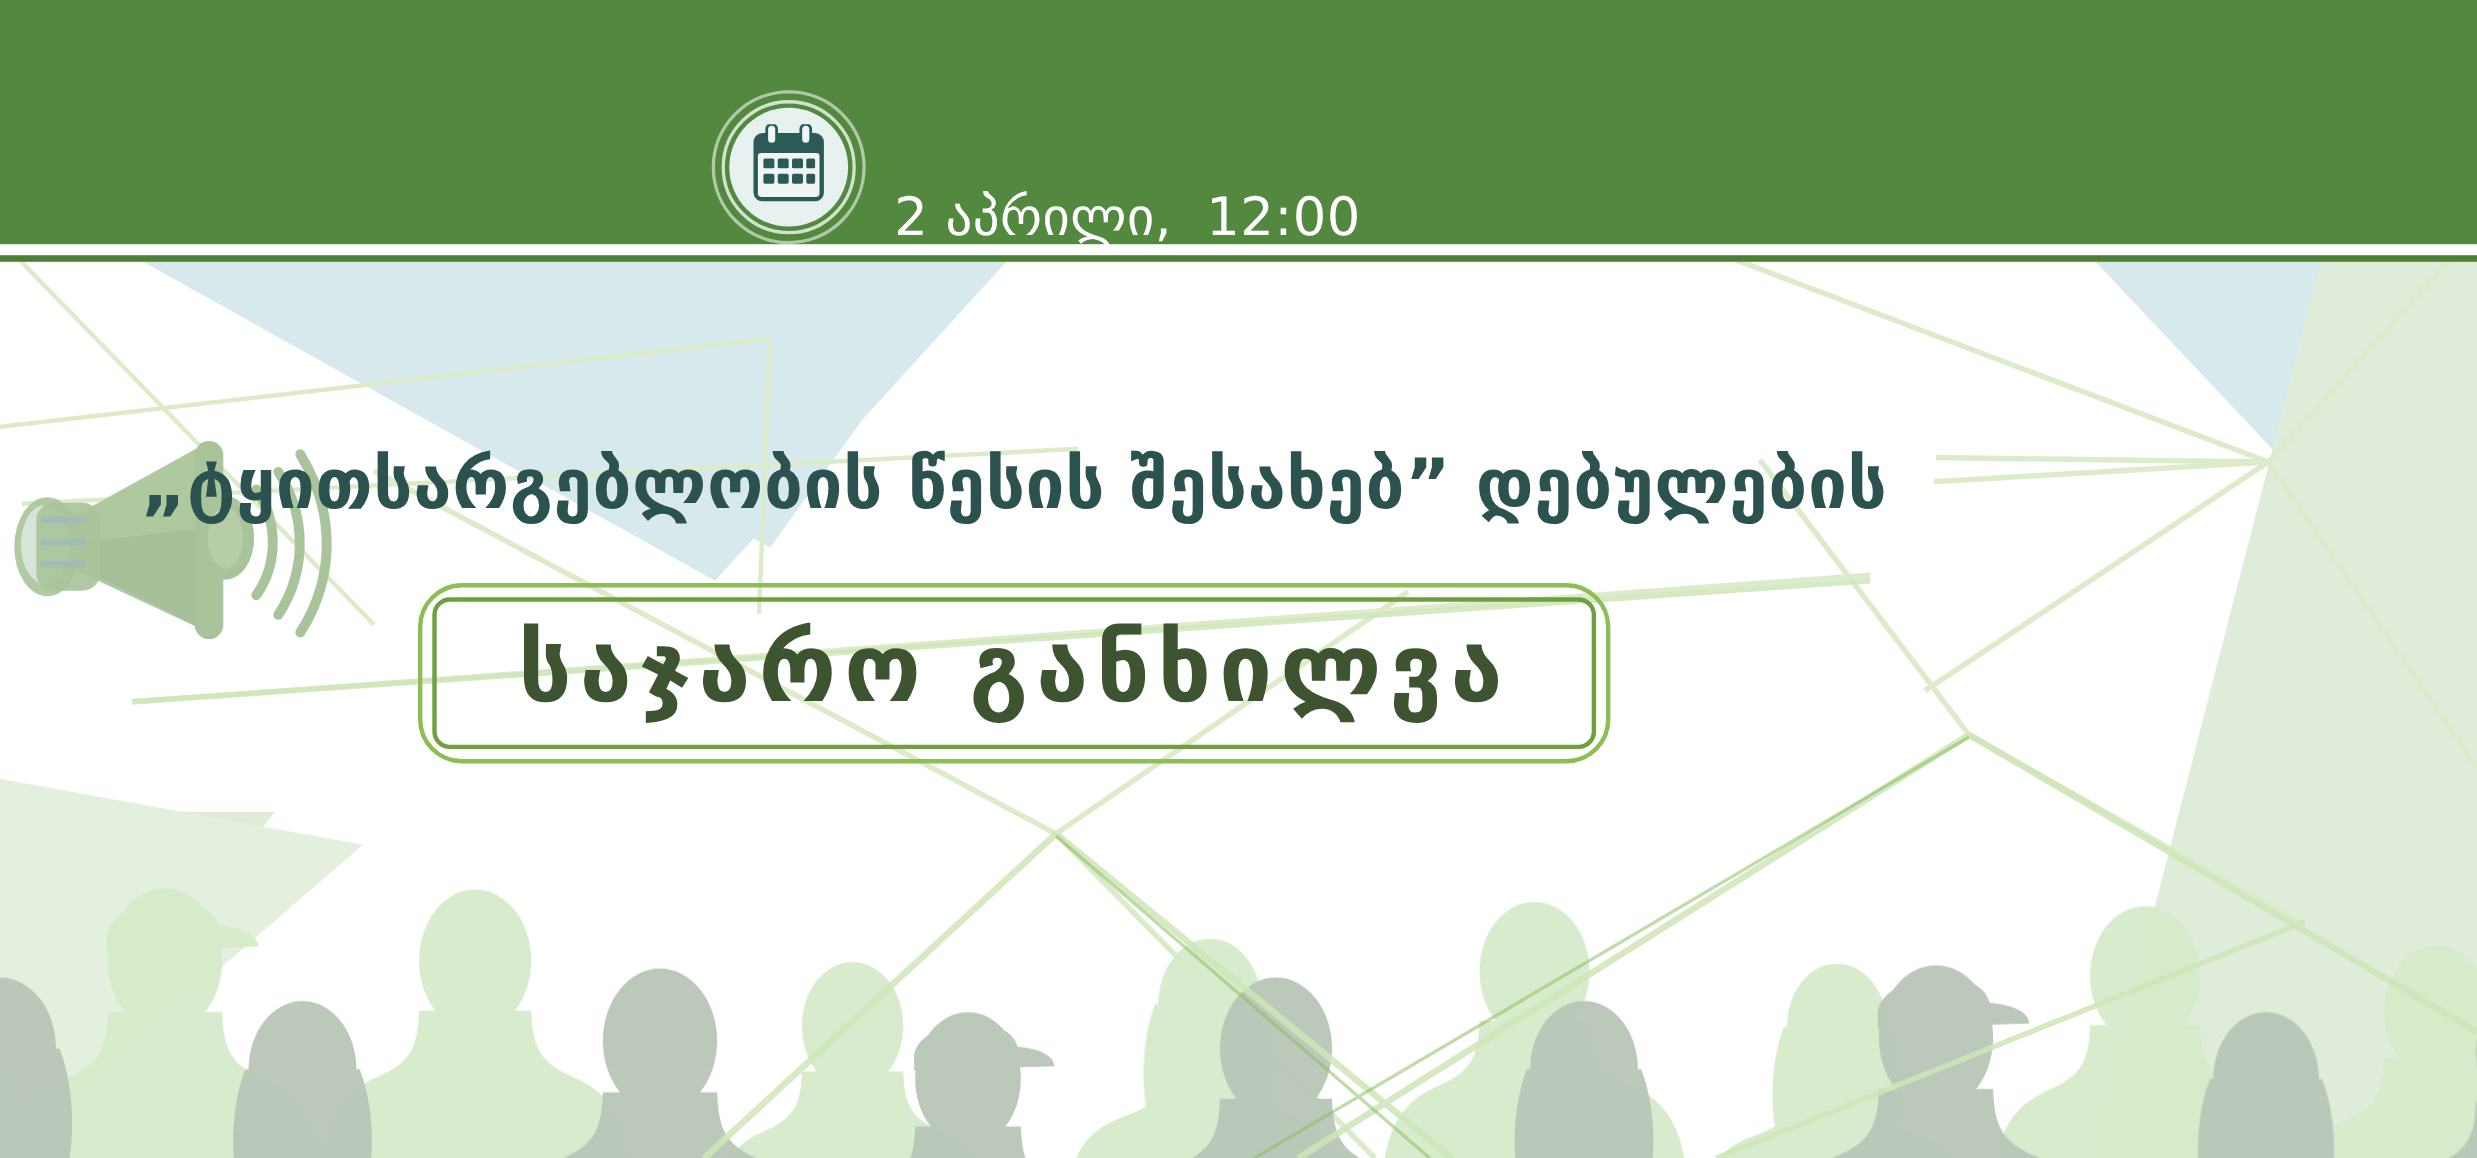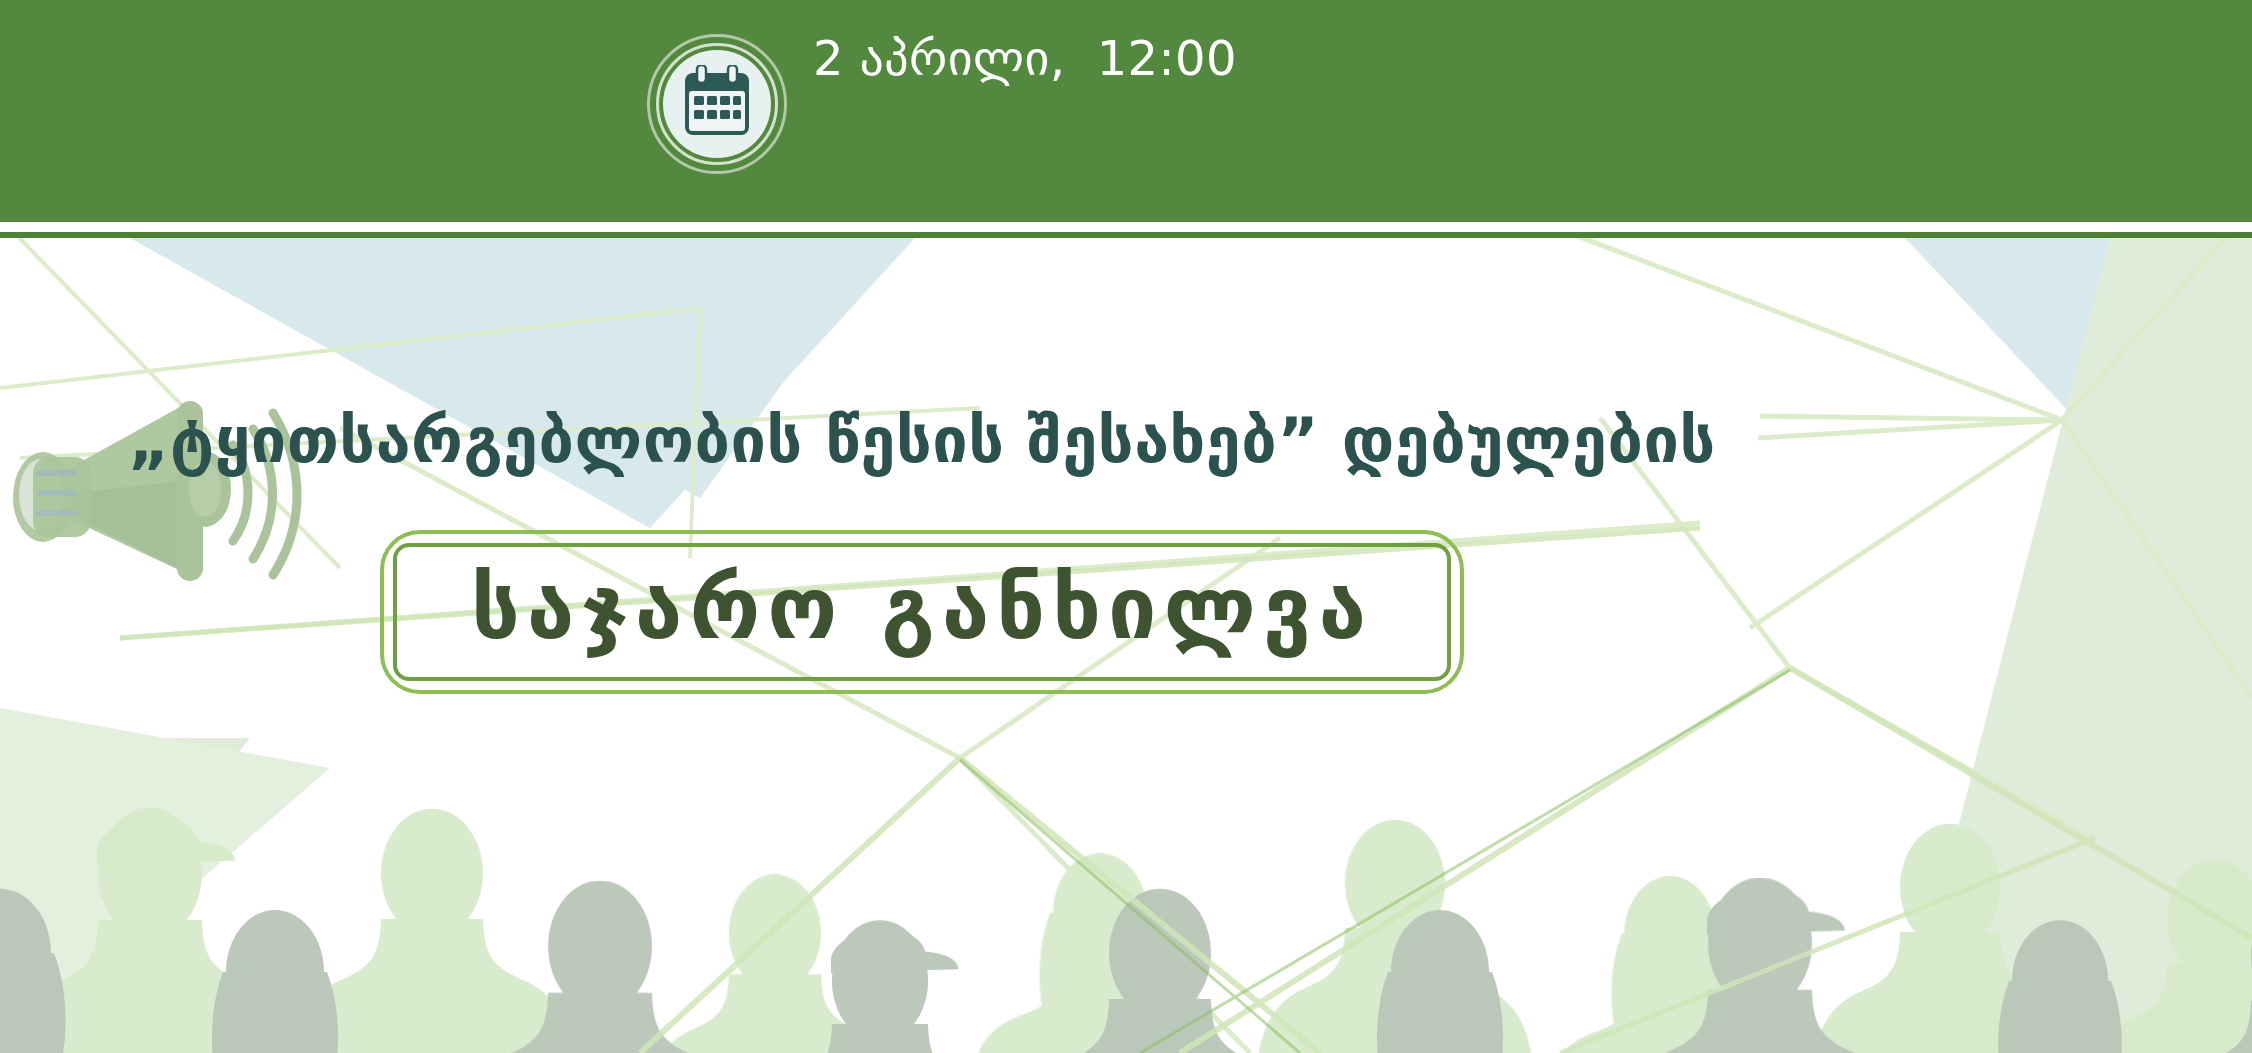--- a/index.html
+++ b/index.html
@@ -32,25 +32,24 @@
     background:#4d8037;
     z-index:40;
   }
 
   #datestrip{
     position:absolute;
     left:0; top:0;
     width:1884px;
     height:222px;
     display:flex;
-    align-items:flex-start;
+    align-items:flex-end;
     justify-content:center;
     gap:26px;
     z-index:41;
-    margin-top:34px;
   }
 
   
   .medallion{
     position:relative;
     width:140px; height:140px;
     flex:0 0 auto;
   }
   .ring-outer{
     position:absolute; inset:0;

